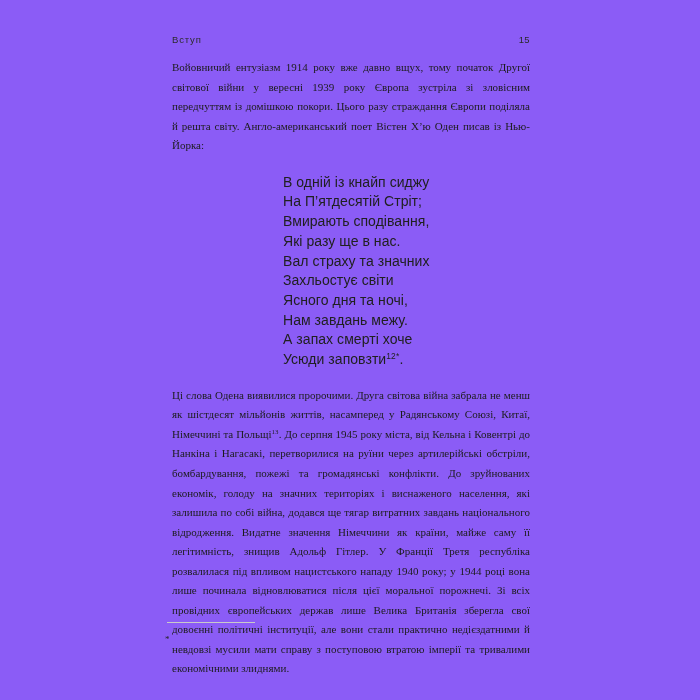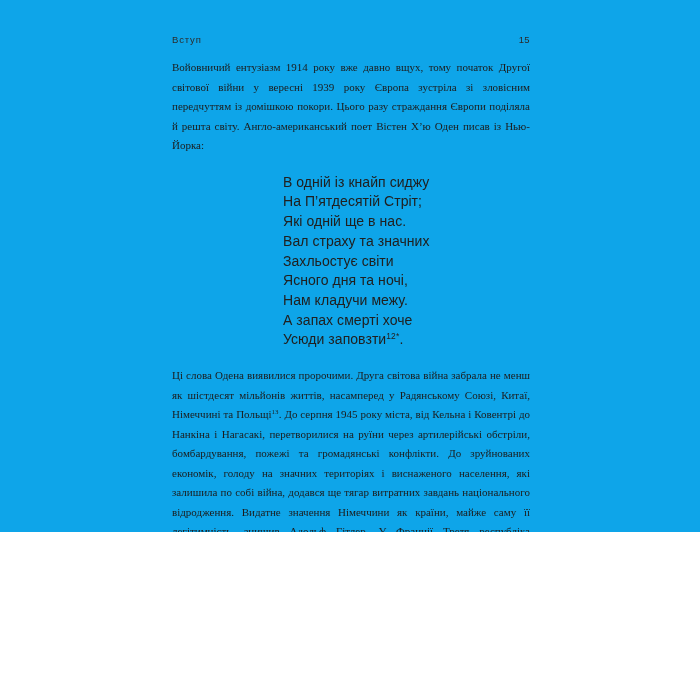--- a/index.html
+++ b/index.html
@@ -4,22 +4,22 @@
 <style>
   html, body {
     margin: 0;
     padding: 0;
     background: #ffffff;
   }
 
   .page {
     position: relative;
     width: 700px;
-    height: 532px;
-    background: #0ea5e9;
+    height: 700px;
+    background: #8b5cf6;
     overflow: hidden;
     box-sizing: border-box;
   }
 
   
   .running-head {
     position: absolute;
     left: 172px;
     right: 170px;
     top: 34px;
@@ -134,25 +134,26 @@
     <span class="folio">15</span>
   </div>
 
   <div class="textblock">
 
     <p class="body">Войовничий ентузіазм 1914 року вже давно вщух, тому початок Другої світової війни у вересні 1939 року Європа зустріла зі зловісним передчуттям із домішкою покори. Цього разу страждання Європи поділяла й решта світу. Англо-американський поет Вістен Х’ю Оден писав із Нью-Йорка:</p>
 
     <div class="verse">
       <div class="line">В одній із кнайп сиджу</div>
       <div class="line">На П’ятдесятій Стріт;</div>
-      <div class="line">Які одній ще в нас.</div>
+      <div class="line">Вмирають сподівання,</div>
+      <div class="line">Які разу ще в нас.</div>
       <div class="line">Вал страху та значних</div>
       <div class="line">Захльостує світи</div>
       <div class="line">Ясного дня та ночі,</div>
-      <div class="line">Нам кладучи межу.</div>
+      <div class="line">Нам завдань межу.</div>
       <div class="line">А запах смерті хоче</div>
       <div class="line"><span>Усюди заповзти</span><sup class="note">12*</sup><span>.</span></div>
     </div>
 
     <p class="body"><span>Ці слова Одена виявилися пророчими. Друга світова війна забрала не менш як шістдесят мільйонів життів, насамперед у Радянському Союзі, Китаї, Німеччині та Польщі</span><sup class="note">13</sup><span>. До серпня 1945 року міста, від Кельна і Ковентрі до Нанкіна і Нагасакі, перетворилися на руїни через артилерійські обстріли, бомбардування, пожежі та громадянські конфлікти. До зруйнованих економік, голоду на значних територіях і виснаженого населення, які залишила по собі війна, додався ще тягар витратних завдань національного відродження. Видатне значення Німеччини як країни, майже саму її легітимність, знищив Адольф Гітлер. У Франції Третя республіка розвалилася під впливом нацистського нападу 1940 року; у 1944 році вона лише починала відновлюватися після цієї моральної порожнечі. Зі всіх провідних європейських держав лише Велика Британія зберегла свої довоєнні політичні інституції, але вони стали практично недієздатними й невдовзі мусили мати справу з поступовою втратою імперії та тривалими економічними злиднями.</span></p>
 
   </div>
 
   <div class="footnote-area">
     <div class="footnote-rule"></div>

